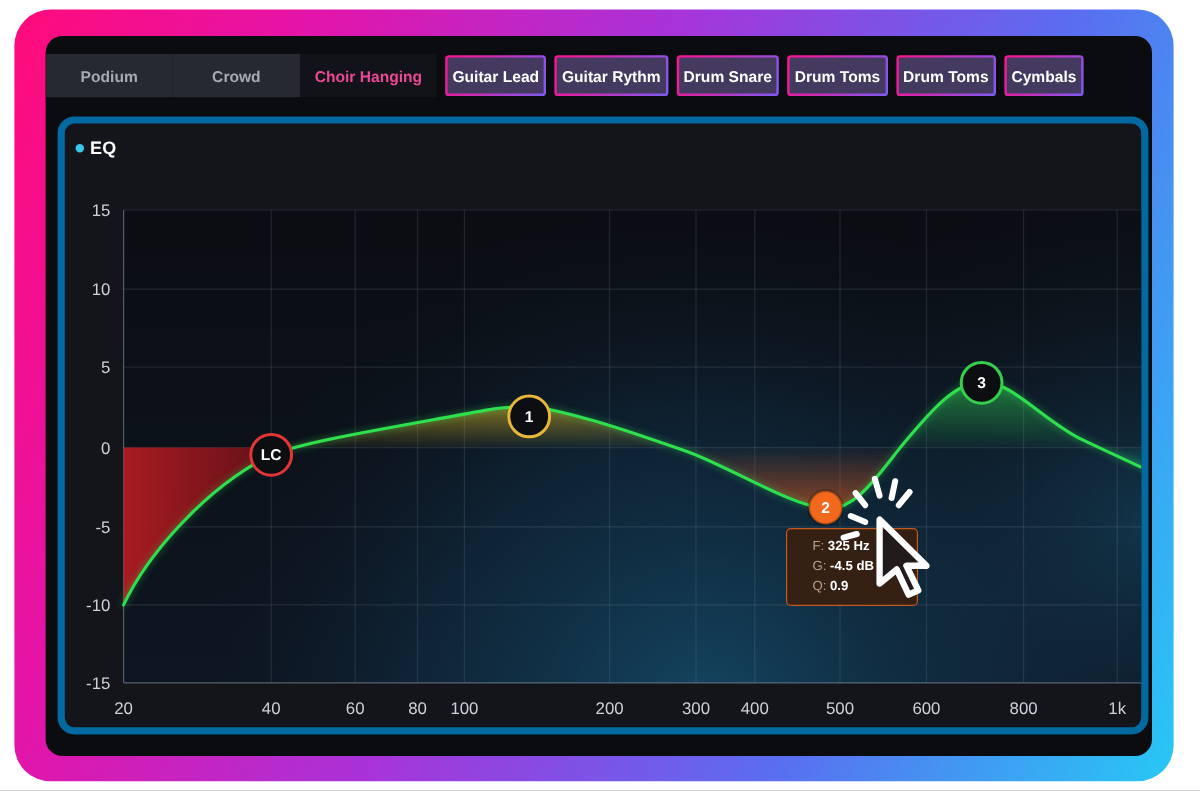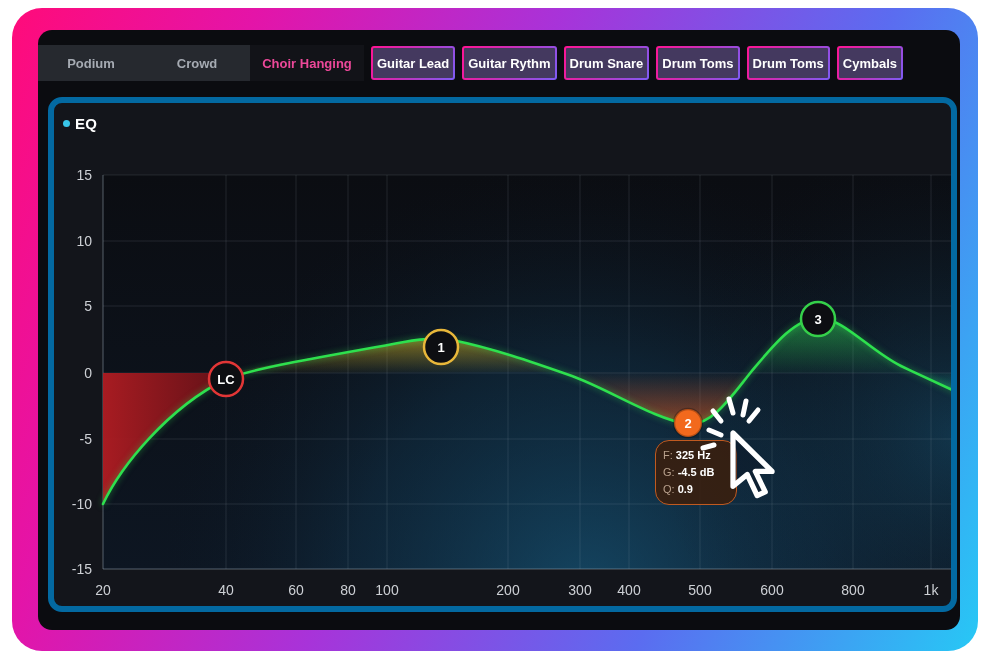--- a/index.html
+++ b/index.html
@@ -41,22 +41,22 @@
   .chart-wrap{position:absolute;left:0;top:40px;width:909px;height:475px;}
   svg text{font-family:"Liberation Sans", sans-serif;}
   .tick{fill:#cdd0d5;font-size:14px;}
   .gl{stroke:rgba(160,175,190,.15);stroke-width:1;}
   .axis{stroke:rgba(160,175,190,.38);stroke-width:1;}
   .eq-curve{filter:drop-shadow(0 0 3px rgba(46,224,78,.55));}
   .band-label{fill:#ffffff;font-weight:bold;font-size:13px;text-anchor:middle;}
   
   .tooltip{
     position:absolute;left:601px;top:297px;width:66px;
-    background:rgba(58,31,14,.88);border:1.5px solid #c05a20;border-radius:14px;
-    padding:6px 7px;line-height:17px;font-size:11px;white-space:nowrap;
+    background:rgba(58,31,14,.88);border:1.5px solid #c05a20;border-radius:4px;
+    padding:6px 21px;line-height:17px;font-size:11px;white-space:nowrap;
   }
   .tooltip .tk{color:#b9a18d;font-weight:400;}
   .tooltip .tv{color:#ffffff;font-weight:700;}
   
   .cursor{position:absolute;left:642px;top:248px;width:120px;height:130px;pointer-events:none;}
 </style>
 </head>
 <body>
 
 <div class="frame"></div>

